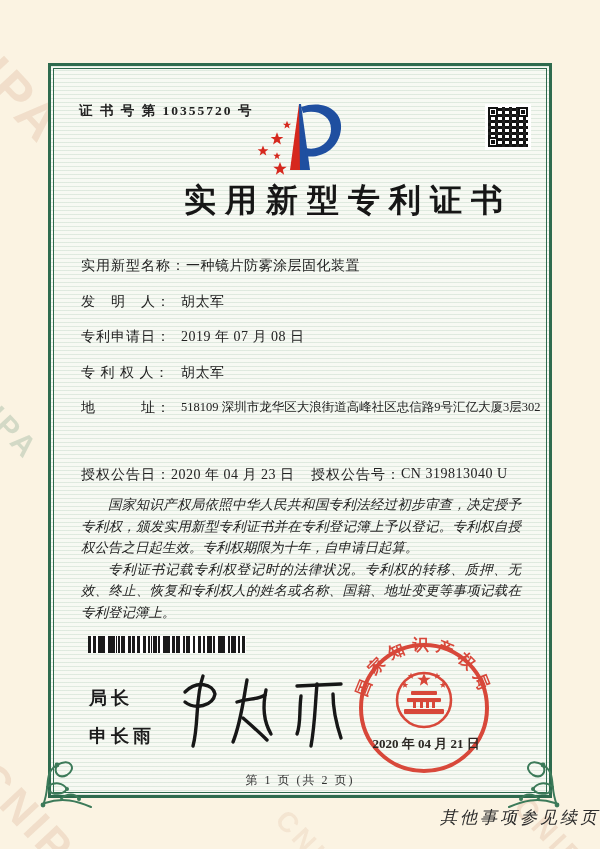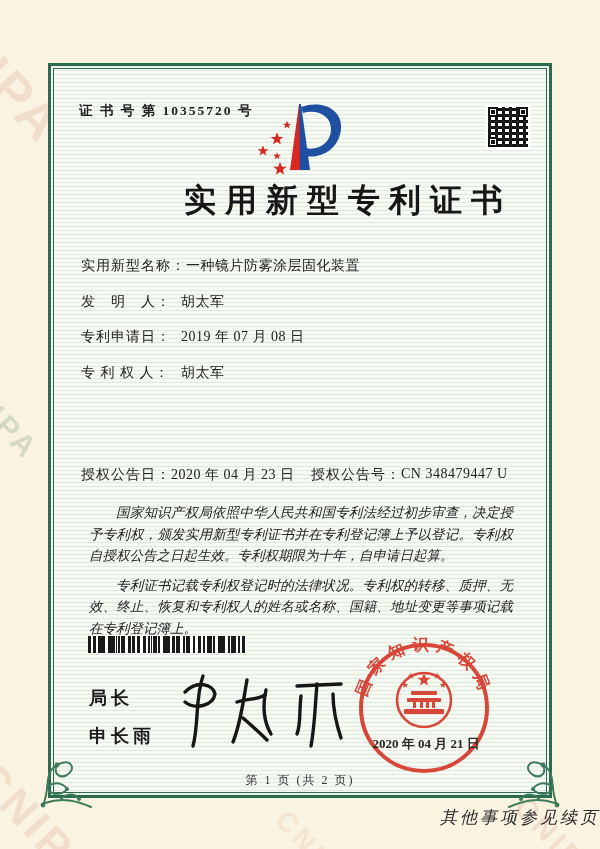--- a/index.html
+++ b/index.html
@@ -49,21 +49,21 @@
   .field-label{display:inline-block;min-width:100px;letter-spacing:1px;color:#222;}
   .field-value{letter-spacing:0.5px;color:#222;}
   .field-value.addr{font-size:12.5px;letter-spacing:0;}
   .grant-row{position:absolute;left:30px;top:400px;width:450px;display:flex;font-size:14px;white-space:nowrap;}
   .grant-left{width:230px;display:flex;}
   .grant-right{display:flex;}
   .paras{
     position:absolute;left:30px;top:428px;width:440px;
     font-size:13.5px;line-height:21.5px;font-style:italic;color:#222;text-align:justify;
   }
-  .paras p{margin:8px;text-indent:2em;}
+  .paras p{margin:0;text-indent:2em;}
   .barcode{position:absolute;left:37px;top:570px;width:158px;height:17px;background:#fff;
     background-image:
       repeating-linear-gradient(90deg,#1a1a1a 0 2px, rgba(0,0,0,0) 2px 5px),
       repeating-linear-gradient(90deg,#1a1a1a 0 1px, rgba(0,0,0,0) 1px 7px),
       repeating-linear-gradient(90deg,#1a1a1a 0 3px, rgba(0,0,0,0) 3px 11px);
   }
   .director{
     position:absolute;left:38px;top:620px;
     font-family:Liberation Mono, monospace;
     font-weight:bold;font-size:18px;letter-spacing:4px;color:#1c1c1c;
@@ -163,30 +163,34 @@
         <span class="field-value">胡太军</span>
       </div>
       <div class="field-row">
         <span class="field-label">专利申请日：</span>
         <span class="field-value">2019 年 07 月 08 日</span>
       </div>
       <div class="field-row">
         <span class="field-label">专 利 权 人：</span>
         <span class="field-value">胡太军</span>
       </div>
+      <div class="field-row">
+        <span class="field-label">地　　　址：</span>
+        <span class="field-value addr">518109 深圳市龙华区大浪街道高峰社区忠信路9号汇亿大厦3层302</span>
+      </div>
     </div>
 
     <div class="grant-row">
       <div class="grant-left">
         <span class="field-label" style="min-width:0;">授权公告日：</span>
         <span class="field-value">2020 年 04 月 23 日</span>
       </div>
       <div class="grant-right">
         <span class="field-label" style="min-width:0;">授权公告号：</span>
-        <span class="field-value">CN 348479447 U</span>
+        <span class="field-value">CN 319813040 U</span>
       </div>
     </div>
 
     <div class="paras">
       <p>国家知识产权局依照中华人民共和国专利法经过初步审查，决定授予专利权，颁发实用新型专利证书并在专利登记簿上予以登记。专利权自授权公告之日起生效。专利权期限为十年，自申请日起算。</p>
       <p>专利证书记载专利权登记时的法律状况。专利权的转移、质押、无效、终止、恢复和专利权人的姓名或名称、国籍、地址变更等事项记载在专利登记簿上。</p>
     </div>
 
     <div class="barcode"></div>
 

